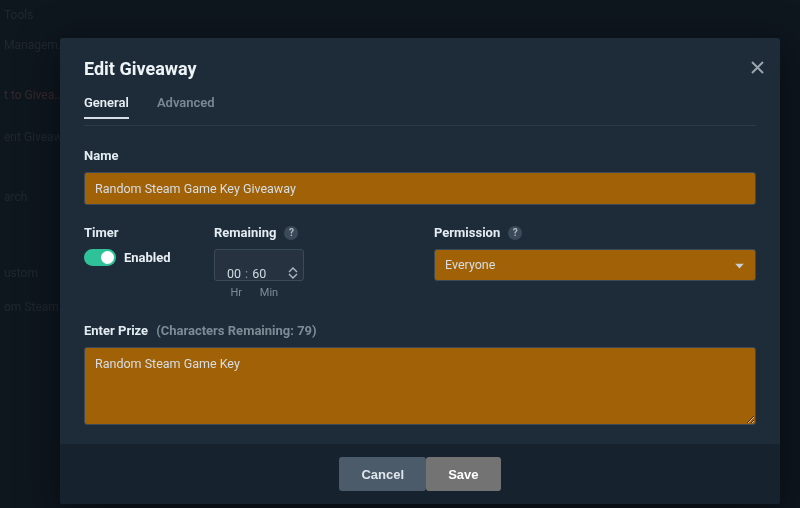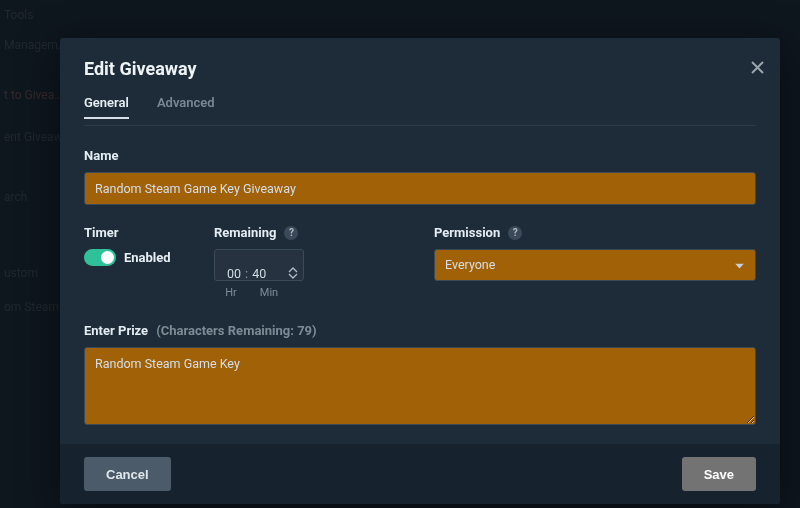--- a/index.html
+++ b/index.html
@@ -30,31 +30,31 @@
     .sw{width:32px;height:17px;background:#2fc29a;border-radius:10px;position:relative;cursor:pointer}
     .sw::after{content:"";position:absolute;right:2px;top:2px;width:13px;height:13px;background:#fff;border-radius:50%}
     .enabled{font-weight:700;color:#e8eff4}
     
     .dur{display:flex;align-items:center;gap:0;background:#26323f;border:1px solid #3b4a58;border-radius:3px;width:90px;height:32px;padding:16px 3px 0 8px}
     .durv{width:22px;text-align:center;color:#d2dbe3;font-size:12.5px}
     .colon{color:#8c9aa6}
     .step{display:flex;flex-direction:column;margin-left:auto;padding-right:2px}
     .step svg{display:block}
     .durlbl{display:flex;gap:16px;margin-top:5px;color:#7d8b97;font-size:11px;padding-left:6px}
-    .durlbl span:first-child{width:22px;text-align:center}
+    .durlbl span:first-child{width:22px;text-align:right}
     .durlbl span:last-child{width:22px;text-align:center}
     
     .selectwrap{position:relative}
     .caret{position:absolute;right:12px;top:50%;transform:translateY(-50%);color:#c7d0d8}
     
     .prize{margin-top:24px}
     .prize .section-label{font-weight:700}
     .cr{font-weight:700;color:#7d8b97}
     
-    .footer{background:#16222e;height:60px;display:flex;align-items:center;justify-content:space-between;padding:0 24px;border-bottom-left-radius:3px;border-bottom-right-radius:3px}
+    .footer{background:#16222e;height:60px;display:flex;align-items:center;justify-content:center;padding:0 24px;border-bottom-left-radius:3px;border-bottom-right-radius:3px}
     .btn{height:34px;padding:0 22px;border:none;border-radius:3px;font-weight:700;font-size:13px;cursor:pointer}
     .btn-cancel{background:#4c5b69;color:#e0e7ec}
     .btn-save{background:#737373;color:#fff}
   </style>
 </head>
 <body>
 
 <div class="bgapp">
   <div class="bgrow">Tools</div>
   <div class="bgrow">Managem…</div>
@@ -95,21 +95,21 @@
       </div>
 
       <div class="col-duration">
         <div class="section-label">
           <span>Remaining</span>
           <span class="q">?</span>
         </div>
         <div class="dur">
           <span class="durv">00</span>
           <span class="colon">:</span>
-          <span class="durv">40</span>
+          <span class="durv">60</span>
           <div class="step">
             <svg width="10" height="7">
                 <path d="M1 6 L5 2 L9 6" fill="none" stroke="#aebac4" stroke-width="1.4"></path>
               </svg>
             <svg width="10" height="7">
                 <path d="M1 1 L5 5 L9 1" fill="none" stroke="#aebac4" stroke-width="1.4"></path>
               </svg>
           </div>
         </div>
         <div class="durlbl">

